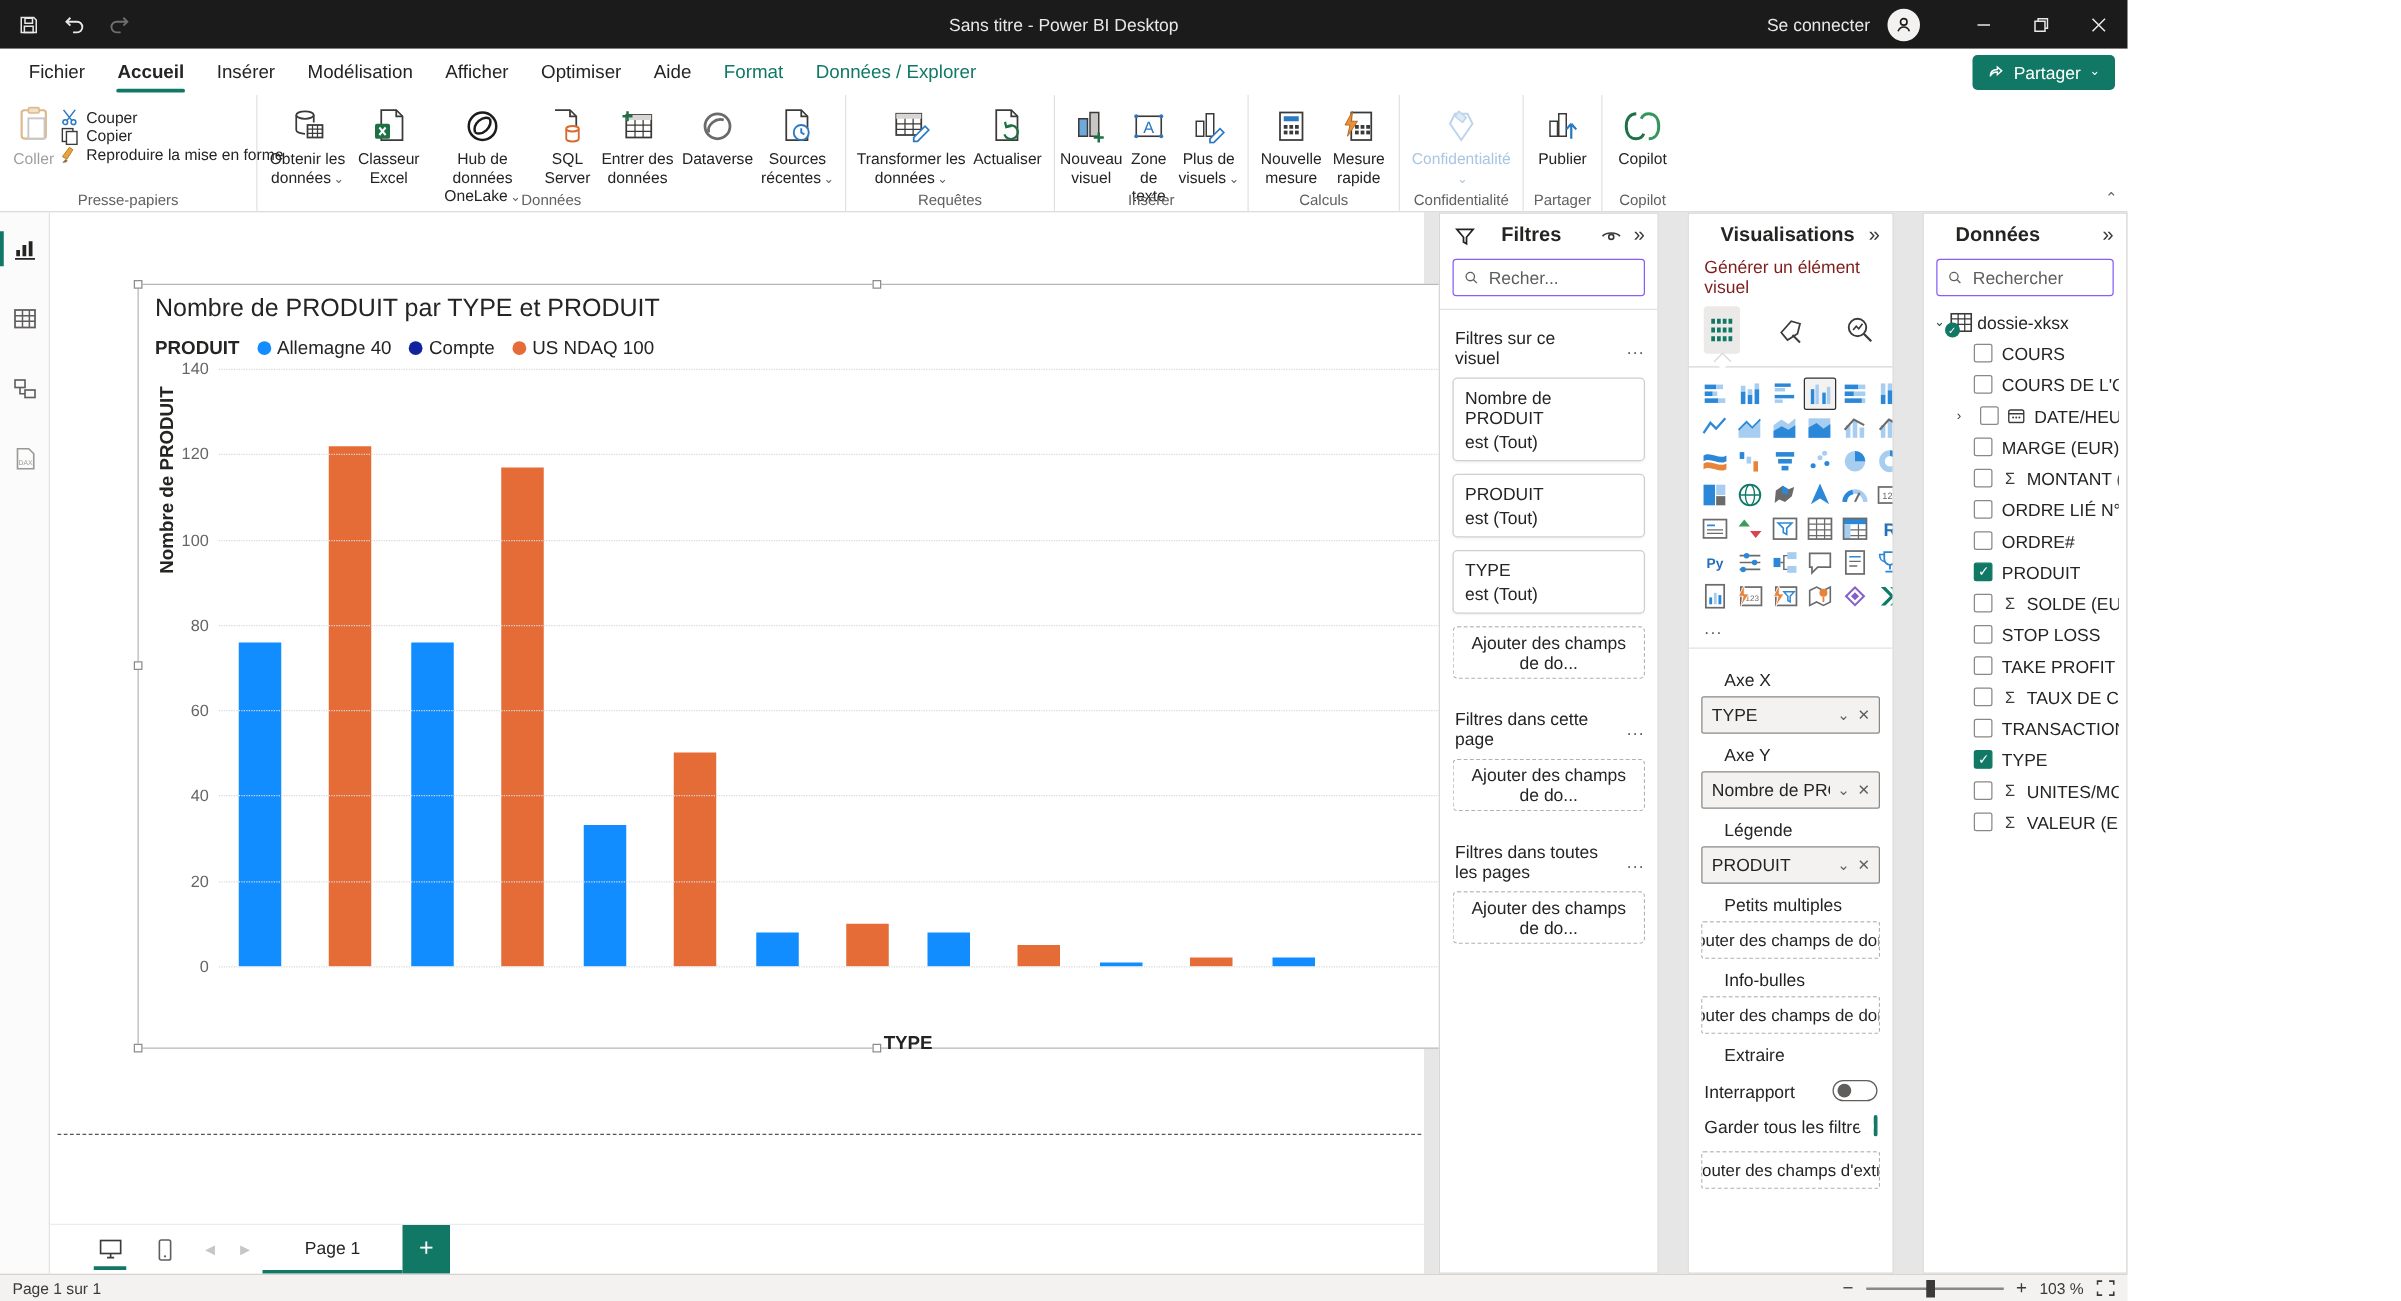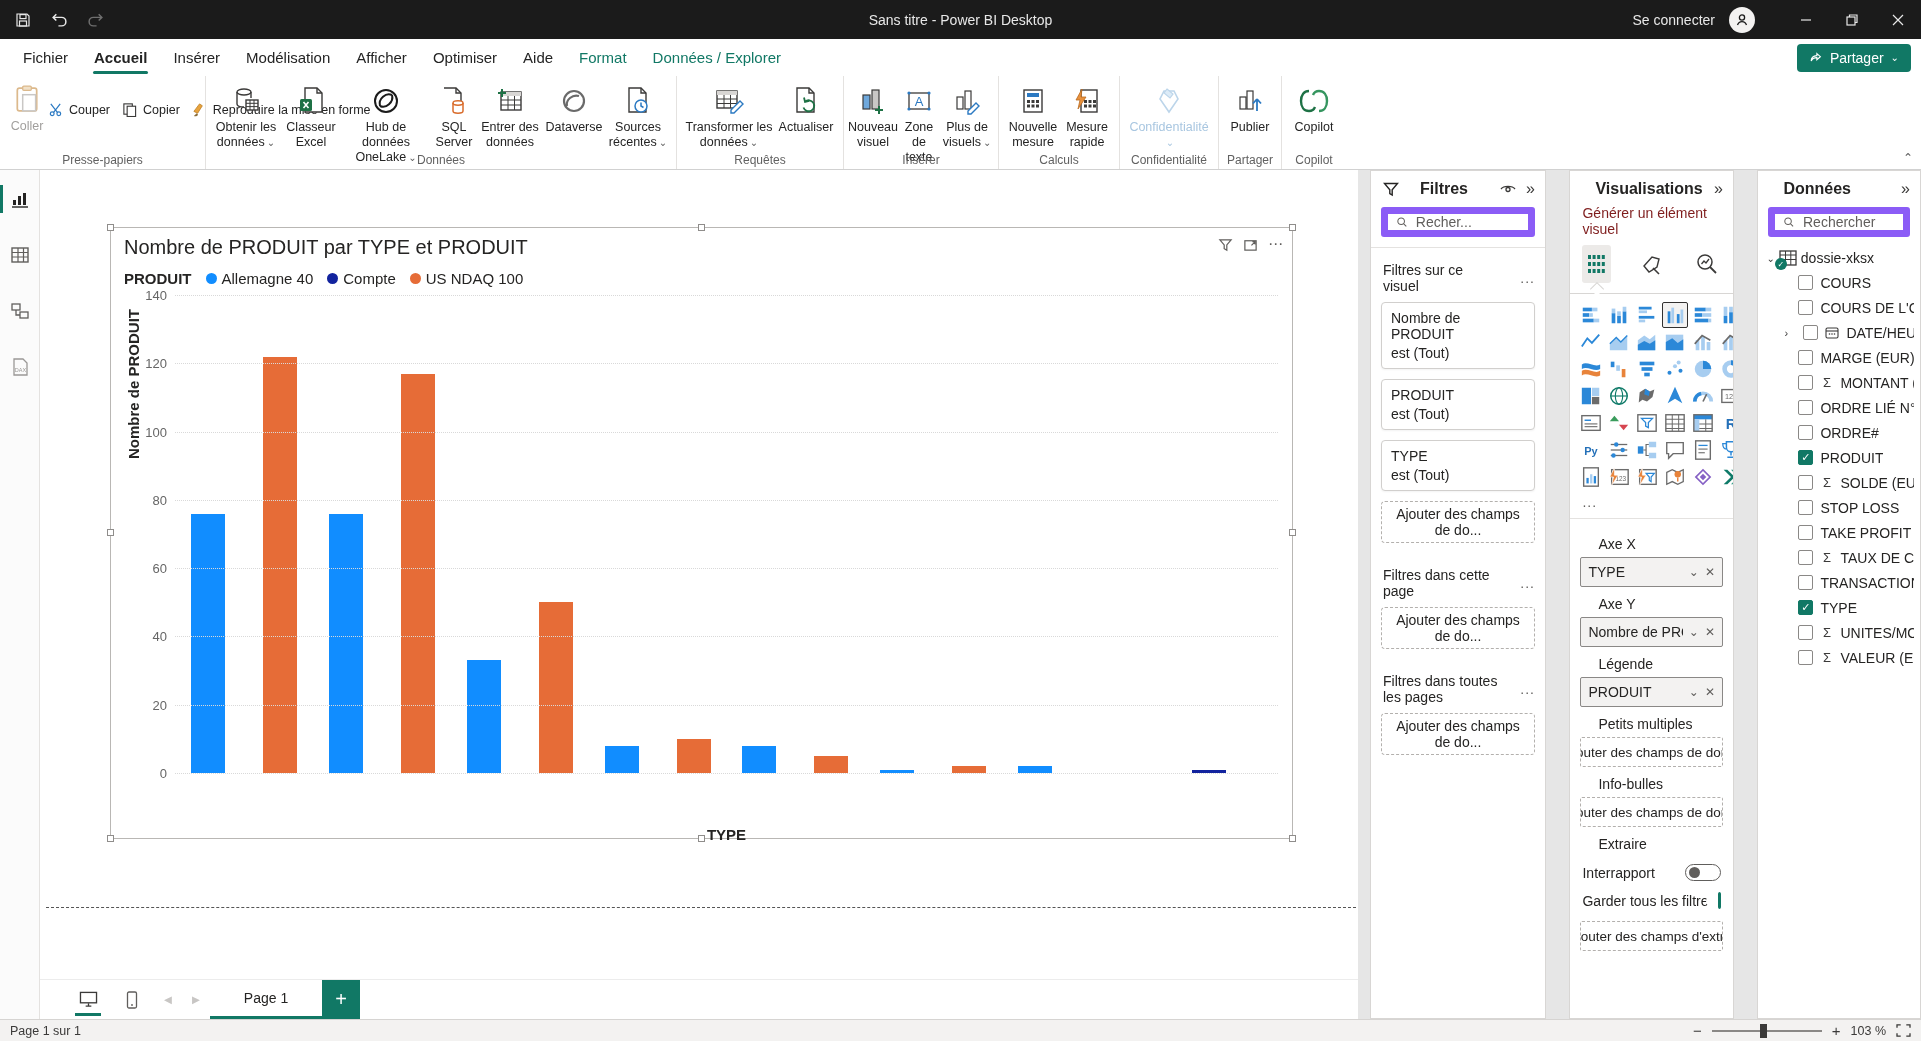--- a/index.html
+++ b/index.html
@@ -1,18 +1,18 @@
 <!DOCTYPE html>
 <html><head>
 <meta charset="utf-8">
 <style>
   * { box-sizing: border-box; margin: 0; padding: 0; }
   html,body { width:1921px; height:1041px; overflow:hidden;
     font-family:"Liberation Sans","DejaVu Sans",sans-serif; background:#fff; }
-  .app { position:relative; width:1921px; height:1041px;text-decoration:underline; }
+  .app { position:relative; width:1702px; height:1041px;text-decoration:underline; }
 
   
   .titlebar { position:absolute; top:0; left:0; right:0; height:39px; background:#1b1b1b;
     display:flex; align-items:center; color:#e8e8e8; }
   .tb-left { display:flex; align-items:center; gap:18px; padding-left:14px; }
   .tb-ic { width:18px; height:18px; display:flex; align-items:center; justify-content:center; cursor:pointer; }
   .tb-title { position:absolute; left:0; right:0; text-align:center; font-size:14px; color:#e8e8e8; pointer-events:none; }
   .tb-right { margin-left:auto; display:flex; align-items:center; height:100%; }
   .signin { font-size:14px; margin-right:14px; cursor:pointer; }
   .avatar { width:26px; height:26px; border-radius:50%; background:#f3f2f1; color:#1b1b1b;
@@ -35,21 +35,21 @@
   .rgroup { position:relative; display:flex; align-items:flex-start; padding:7px 6px 18px 6px; border-right:1px solid #e4e2e0; }
   .rgroup-label { position:absolute; bottom:2px; left:0; right:0; text-align:center; font-size:12px; color:#616161; white-space:nowrap; }
   .rbtn { width:68px; display:flex; flex-direction:column; align-items:center; text-align:center; cursor:pointer; padding:1px 1px; }
   .rbtn .ric { height:34px; display:flex; align-items:center; justify-content:center; }
   .rlabel { font-size:12.5px; color:#242424; line-height:1.18; margin-top:2px; }
   .rbtn.disabled .rlabel, .rbtn.disabled { color:#a8c6e0; cursor:default; }
   .chev { font-size:10px; color:#616161; margin-left:2px; }
   .clip-wrap { display:flex; }
   .paste-btn { width:42px; display:flex; flex-direction:column; align-items:center; padding-top:2px; cursor:default; }
   .paste-btn .rlabel { color:#a19f9d; }
-  .clip-list { display:flex; flex-direction:row; justify-content:flex-start; gap:12px; padding-top:3px; }
+  .clip-list { display:flex; flex-direction:column; justify-content:flex-start; gap:0; padding-top:3px; }
   .clip-item { display:flex; align-items:center; gap:6px; font-size:12.5px; color:#242424; cursor:pointer; white-space:nowrap; }
   .ribbon-collapse { position:absolute; right:8px; bottom:4px; font-size:12px; color:#616161; cursor:pointer; }
 
   
   .main { position:absolute; top:170px; left:0; right:0; bottom:22px; display:flex; }
   .side-nav { width:40px; background:#fbfbfb; border-right:1px solid #e4e2e0; display:flex;
     flex-direction:column; align-items:center; padding-top:14px; gap:26px; }
   .snav-item { position:relative; width:40px; height:30px; display:flex; align-items:center; justify-content:center; cursor:pointer; }
   .snav-item.active::before { content:""; position:absolute; left:0; top:1px; bottom:1px; width:3px; background:#117865; }
 
@@ -100,21 +100,21 @@
   .panels { width:563px; background:#e6e6e6; display:flex; }
   .panel { background:#fff; border:1px solid #d8d6d4; margin-top:0; overflow:hidden; position:relative; }
   .gap { width:12px; }
   .p-filters { width:184px; margin-left:12px; }
   .p-viz { width:172px; margin-left:12px; }
   .p-data { width:171px; margin-left:12px; }
   .p-head { display:flex; align-items:center; padding:9px 10px 7px 12px; }
   .p-title { font-size:16px; font-weight:600; color:#252423;margin-left:13px; }
   .p-head .sp { flex:1; }
   .p-head .hic { color:#3b3a39; cursor:pointer; margin-left:10px; font-size:14px; display:flex; align-items:center; }
-  .searchbox { margin:2px 10px 10px 10px; height:30px; border:7px solid #8b5cf6; border-radius:3px;
+  .searchbox { margin:2px 10px 10px 10px; height:30px; border:1px solid #8b5cf6; border-radius:3px;
     display:flex; align-items:center; padding:0 8px; gap:8px; }
   .searchbox input { border:none; outline:none; font-size:14px; width:100%; color:#252423;
     font-family:"Liberation Sans","DejaVu Sans",sans-serif; }
   .searchbox input::placeholder { color:#605e5c; }
   .p-sep { border-top:1px solid #e4e2e0; margin:0 0 8px 0; }
   .fsection { padding:2px 10px 6px 10px; }
   .fsec-head { display:flex; align-items:center; font-size:14px; color:#252423; padding:4px 0 8px 2px;gap:20px; }
   .fsec-head .dots { margin-left:auto; color:#605e5c; cursor:pointer; letter-spacing:1px; }
   .fcard { border:1px solid #d1cfcd; border-radius:4px; background:#fff; padding:7px 9px; margin-bottom:10px;
     box-shadow:0 1px 2px rgba(0,0,0,.05); cursor:pointer; }

